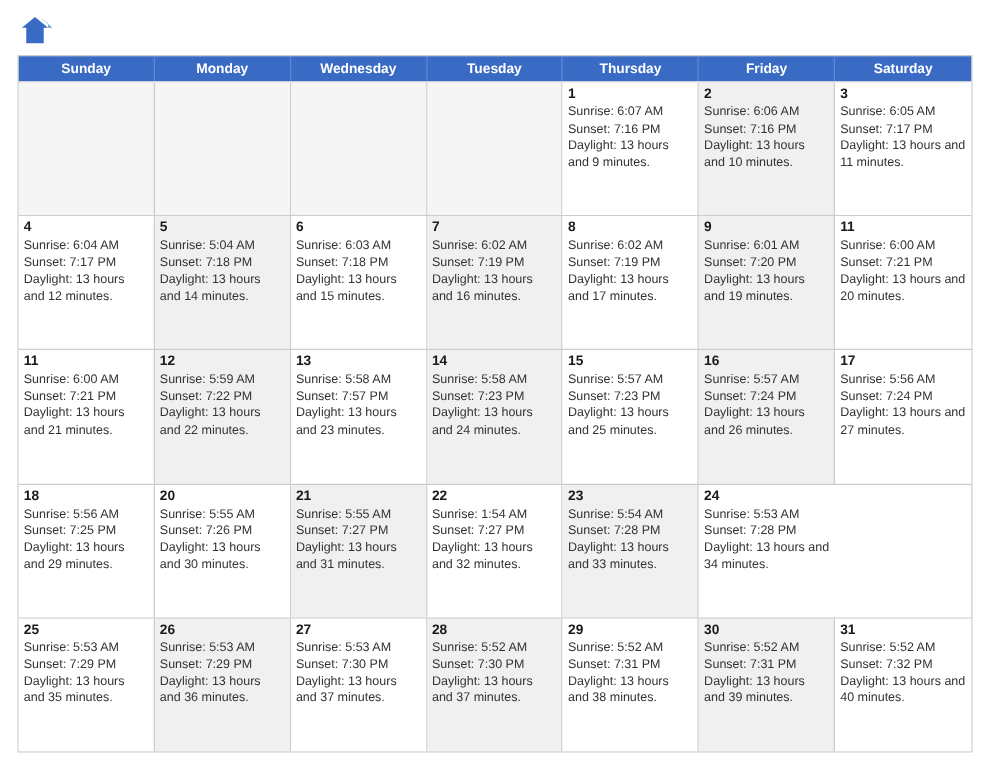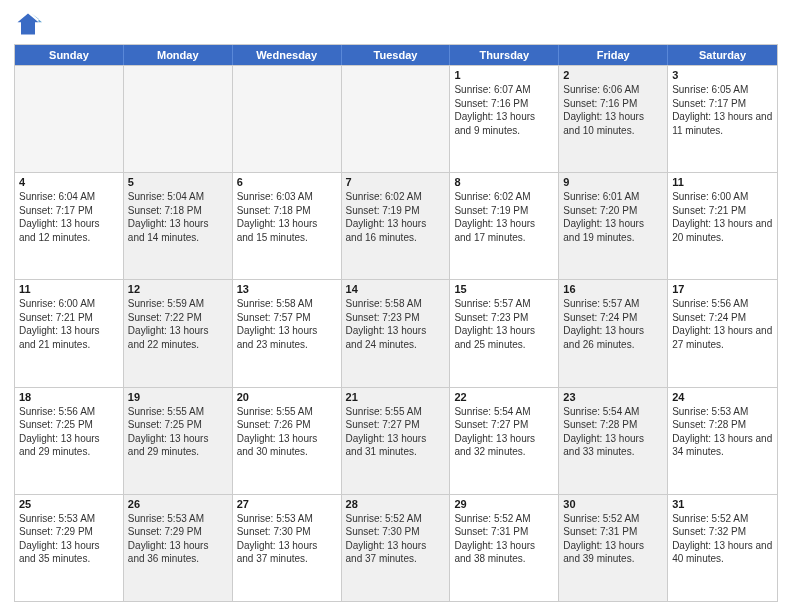--- a/index.html
+++ b/index.html
@@ -269,44 +269,37 @@
           </div>
         </div>
         <div class="cal-row">
           <div class="cal-cell">
             <span class="day-num">18</span>
             <div class="cell-text">Sunrise: 5:56 AM
 Sunset: 7:25 PM
 Daylight: 13 hours
 and 29 minutes.</div>
           </div>
-          <div class="cal-cell shaded">
-            <span class="day-num">19</span>
-            <div class="cell-text">Sunrise: 5:55 AM
-Sunset: 7:25 PM
-Daylight: 13 hours
-and 29 minutes.</div>
-          </div>
           <div class="cal-cell">
             <span class="day-num">20</span>
             <div class="cell-text">Sunrise: 5:55 AM
 Sunset: 7:26 PM
 Daylight: 13 hours
 and 30 minutes.</div>
           </div>
           <div class="cal-cell shaded">
             <span class="day-num">21</span>
             <div class="cell-text">Sunrise: 5:55 AM
 Sunset: 7:27 PM
 Daylight: 13 hours
 and 31 minutes.</div>
           </div>
           <div class="cal-cell">
             <span class="day-num">22</span>
-            <div class="cell-text">Sunrise: 5:54 AM
+            <div class="cell-text">Sunrise: 1:54 AM
 Sunset: 7:27 PM
 Daylight: 13 hours
 and 32 minutes.</div>
           </div>
           <div class="cal-cell shaded">
             <span class="day-num">23</span>
             <div class="cell-text">Sunrise: 5:54 AM
 Sunset: 7:28 PM
 Daylight: 13 hours
 and 33 minutes.</div>

